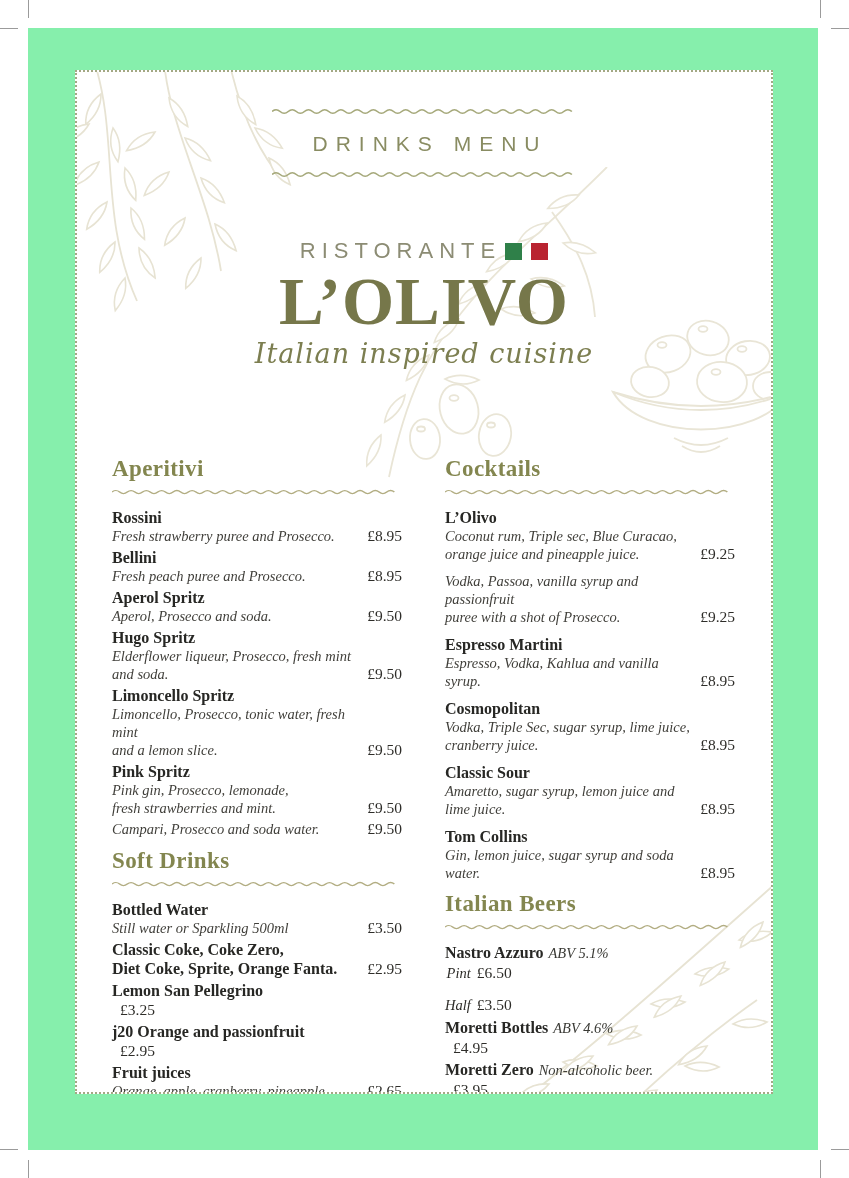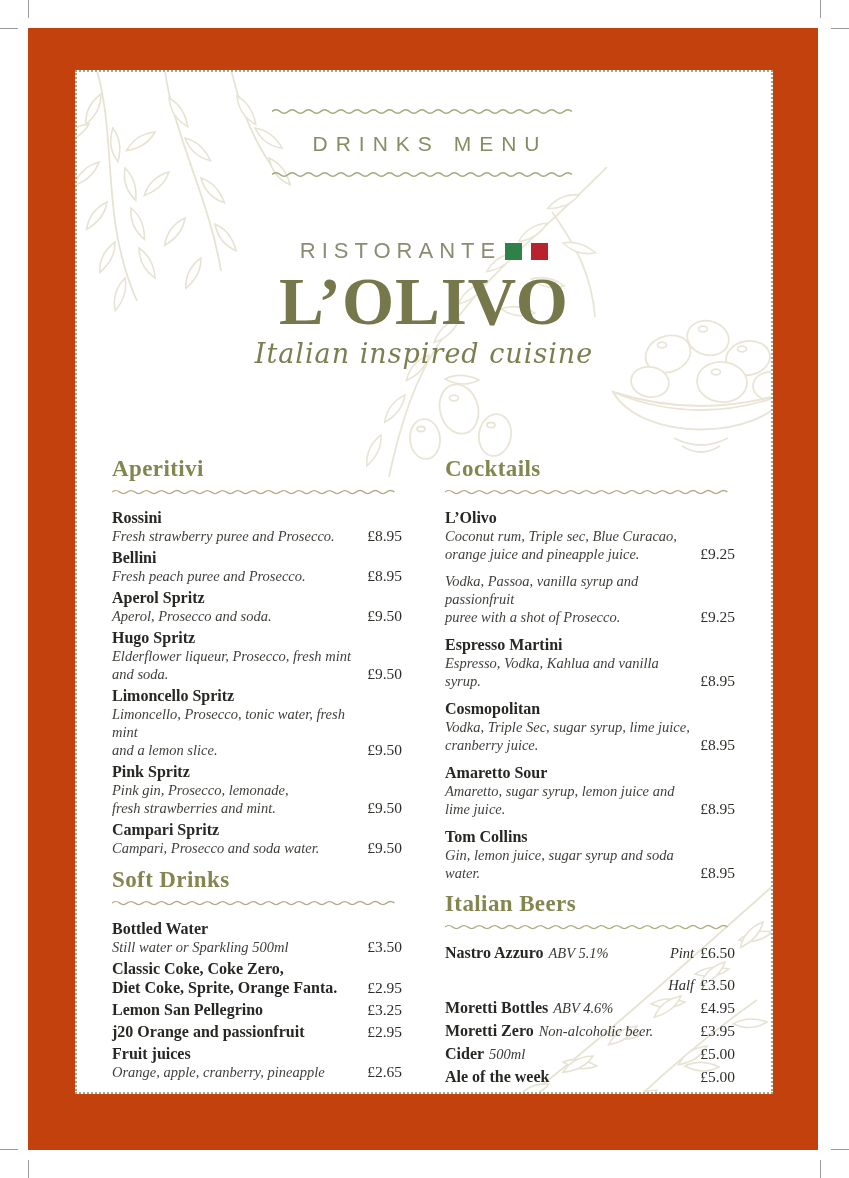--- a/index.html
+++ b/index.html
@@ -1,20 +1,20 @@
 <!DOCTYPE html>
 <html><head>
 <meta charset="utf-8">
 <style>
   * { margin:0; padding:0; box-sizing:border-box; }
   body { background:#fff; }
   .page { position:relative; width:849px; height:1178px; background:#ffffff; overflow:hidden;
           font-family:"Liberation Serif", serif; }
   .crop { position:absolute; background:#9b9b9b; }
-  .frame { position:absolute; left:28px; top:28px; width:790px; height:1122px; background:#c2410c; }
+  .frame { position:absolute; left:28px; top:28px; width:790px; height:1122px; background:#86efac; }
   .card { position:absolute; left:47px; top:42px; width:698px; height:1024px; background:#ffffff;
           border:2px dotted #a3a884; overflow:hidden; }
   .deco { position:absolute; pointer-events:none; }
 
   
   .menu-header { position:absolute; left:195px; top:36px; width:308px; text-align:center; }
   .wave { display:block; width:100%; height:7px; color:#a6a97b; }
   .menu-header .title { font-family:"Liberation Sans", sans-serif; font-size:21px; letter-spacing:8px;
           color:#898c62; padding:17px 0 15px 8px; }
 
@@ -39,21 +39,21 @@
   .section .wave { color:#b2ad82; margin:7px 0 13px 0; height:6px; }
   .sec2 { margin-top:10px; }
   .col-right .sec2 { margin-top:3px; }
 
   .item { margin-bottom:3px; }
   .section--cocktails .item { margin-bottom:9px; }
   .item-name { font-weight:bold; font-size:16px; color:#272724; line-height:19px; }
   .item-sub { display:flex; justify-content:space-between; align-items:flex-end; }
   .desc { font-style:italic; font-size:14.5px; line-height:18px; color:#403f3a; }
   .price { font-size:15.5px; color:#2e2d29; white-space:nowrap; padding-left:8px; line-height:18px; }
-  .item-line { display:flex; justify-content:space-between; align-items:baseline; }
+  .item-line { display:flex; justify-content:space-between; align-items:baseline;flex-direction:column; }
   .item-line .price { line-height:19px; }
   .suffix { font-weight:normal; font-style:italic; font-size:14.5px; color:#3a3a35; margin-left:5px; }
   .price-stack { display:flex; flex-direction:column; align-items:flex-end;gap:12px; }
   .price-stack .pline { font-size:15.5px; color:#2e2d29; line-height:19px; }
   .price-stack .pl { font-style:italic; margin-right:6px; font-size:14.5px; }
 </style>
 </head>
 <body>
 
 <svg width="0" height="0" style="position:absolute" aria-hidden="true">
@@ -251,21 +251,20 @@
               </div>
           </div>
           <div class="item">
             <div class="item-name">Pink Spritz</div>
             <div class="item-sub">
                 <div class="desc"><span>Pink gin, Prosecco, lemonade,</span><br><span>fresh strawberries and mint.</span></div>
                 <div class="price">£9.50</div>
               </div>
           </div>
           <div class="item">
-            <div class="item-name">Campari Spritz</div>
             <div class="item-sub">
                 <div class="desc">Campari, Prosecco and soda water.</div>
                 <div class="price">£9.50</div>
               </div>
           </div>
         </div>
 
         <div class="section sec2 section--soft">
           <div class="section-title">Soft Drinks</div>
           <svg class="wave" viewBox="0 0 304 8" preserveAspectRatio="none">
@@ -333,21 +332,21 @@
               </div>
           </div>
           <div class="item">
             <div class="item-name">Cosmopolitan</div>
             <div class="item-sub">
                 <div class="desc"><span>Vodka, Triple Sec, sugar syrup, lime juice,</span><br><span>cranberry juice.</span></div>
                 <div class="price">£8.95</div>
               </div>
           </div>
           <div class="item">
-            <div class="item-name">Amaretto Sour</div>
+            <div class="item-name">Classic Sour</div>
             <div class="item-sub">
                 <div class="desc">Amaretto, sugar syrup, lemon juice and lime juice.</div>
                 <div class="price">£8.95</div>
               </div>
           </div>
           <div class="item">
             <div class="item-name">Tom Collins</div>
             <div class="item-sub">
                 <div class="desc">Gin, lemon juice, sugar syrup and soda water.</div>
                 <div class="price">£8.95</div>

